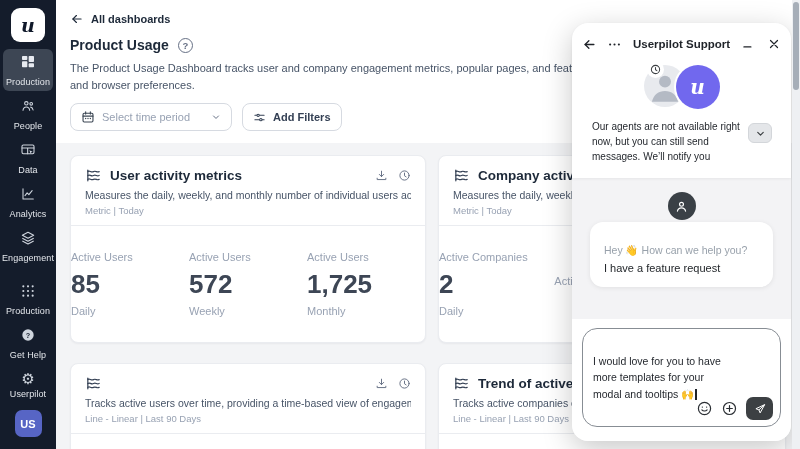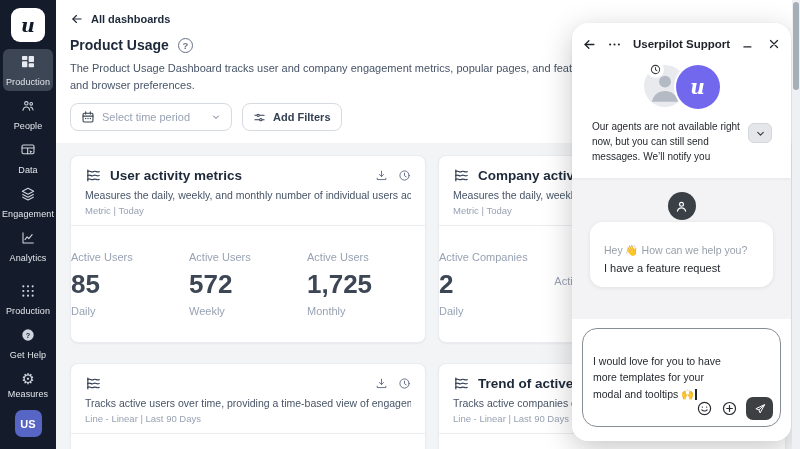--- a/index.html
+++ b/index.html
@@ -144,37 +144,37 @@
               <rect x="3" y="4.5" width="18" height="13" rx="2"></rect>
               <path d="M3 9h18M11.5 9v8.5"></path>
               <path d="M14 12.5l5 2-2.1.9-.9 2.1z" fill="currentColor" stroke="none"></path>
             </svg>
         </span>
         <span class="lbl">Data</span>
       </div>
 
       <div class="nav-item">
         <span>
+          <svg width="16" height="16" viewBox="0 0 24 24" fill="none" stroke="currentColor" stroke-width="1.6" stroke-linecap="round" stroke-linejoin="round">
+              <path d="M4.5 4v15.5H20"></path>
+              <path d="M7.5 14.5l3.2-4.2 2.6 2.6 4.9-6"></path>
+            </svg>
+        </span>
+        <span class="lbl">Analytics</span>
+      </div>
+
+      <div class="nav-item">
+        <span>
           <svg width="16" height="16" viewBox="0 0 24 24" fill="none" stroke="currentColor" stroke-width="1.6" stroke-linejoin="round">
               <path d="M12 3.5l8.5 4.5L12 12.5 3.5 8z"></path>
               <path d="M3.5 12.5L12 17l8.5-4.5"></path>
               <path d="M3.5 16.5L12 21l8.5-4.5"></path>
             </svg>
         </span>
         <span class="lbl">Engagement</span>
-      </div>
-
-      <div class="nav-item">
-        <span>
-          <svg width="16" height="16" viewBox="0 0 24 24" fill="none" stroke="currentColor" stroke-width="1.6" stroke-linecap="round" stroke-linejoin="round">
-              <path d="M4.5 4v15.5H20"></path>
-              <path d="M7.5 14.5l3.2-4.2 2.6 2.6 4.9-6"></path>
-            </svg>
-        </span>
-        <span class="lbl">Analytics</span>
       </div>
 
 
       <div class="nav-item push-down">
         <span>
           <svg width="16" height="16" viewBox="0 0 24 24" fill="currentColor">
               <circle cx="5" cy="5" r="1.6"></circle>
               <circle cx="12" cy="5" r="1.6"></circle>
               <circle cx="19" cy="5" r="1.6"></circle>
               <circle cx="5" cy="12" r="1.6"></circle>
@@ -193,21 +193,21 @@
           <svg width="16" height="16" viewBox="0 0 24 24">
               <circle cx="12" cy="12" r="8.5" fill="#cfd5de"></circle>
               <text x="12" y="16" text-anchor="middle" font-size="11" font-weight="700" fill="#141c2b" font-family="Liberation Sans, sans-serif">?</text>
             </svg>
         </span>
         <span class="lbl">Get Help</span>
       </div>
 
       <div class="nav-item">
         <span class="uic" style="font-size:15px; line-height:1;">⚙</span>
-        <span class="lbl">Measures</span>
+        <span class="lbl">Userpilot</span>
       </div>
 
       <div class="us-avatar">US</div>
     </div>
   </div>
 
   <div class="main">
     <div class="page-header">
       <div class="back-row">
         <span style="display:flex;">

